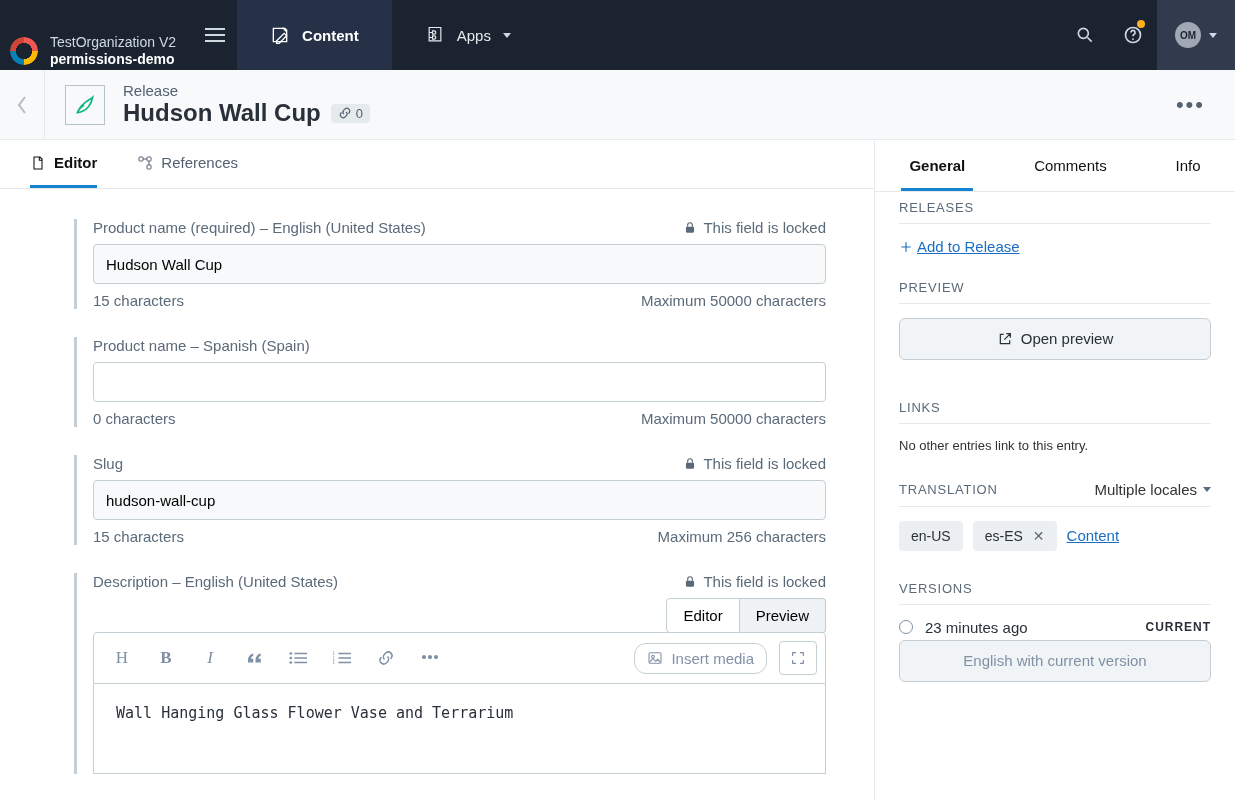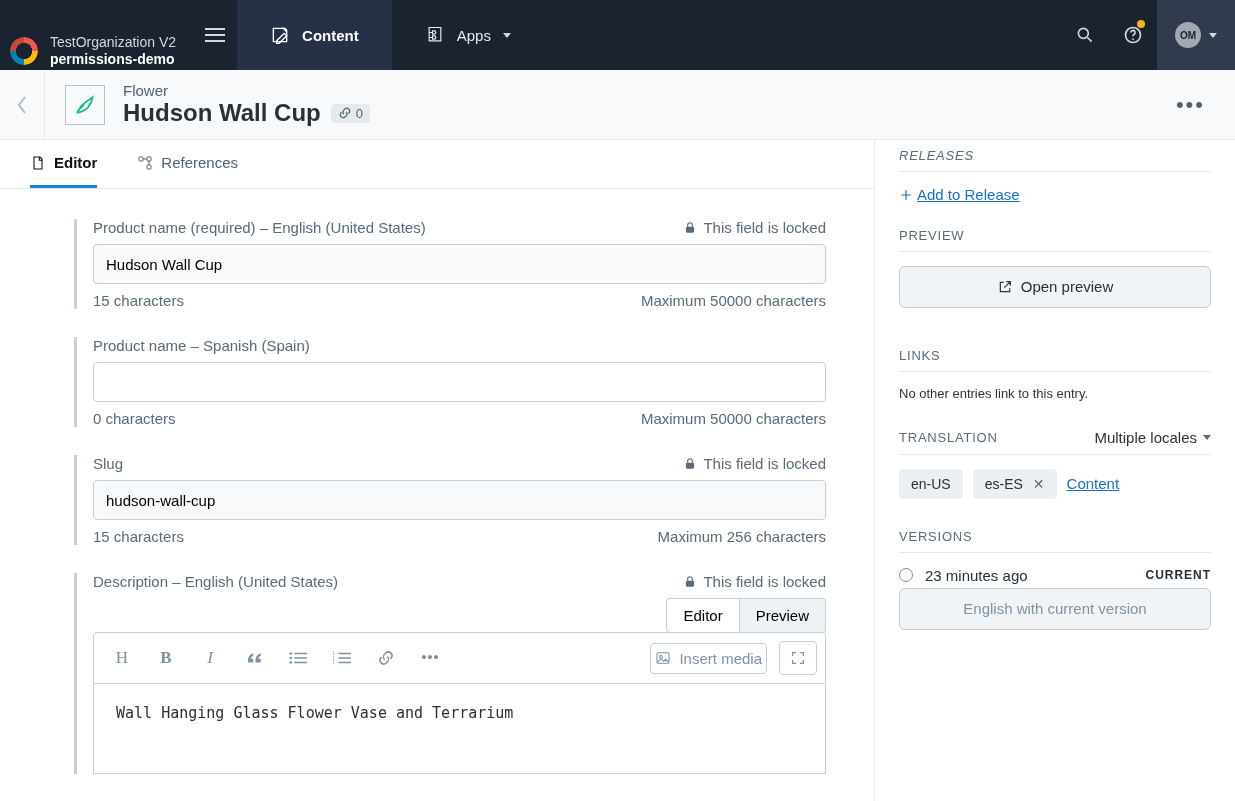--- a/index.html
+++ b/index.html
@@ -52,21 +52,21 @@
   .textinput.enabled { background:#fff; }
   .meta { display:flex; justify-content:space-between; font-size:15px; color:#5b6a79; margin-top:8px; }
 
   
   .rt-head { display:flex; justify-content:flex-end; gap:0; margin-bottom:-1px; margin-top:6px;}
   .rt-head button { border:1px solid #c3cfd5; background:#fff; padding:8px 16px; font-size:15px; cursor:pointer; }
   .rt-head button:first-child{ border-top-left-radius:4px; border-bottom-left-radius:4px;}
   .rt-head button:last-child{ border-top-right-radius:4px; border-bottom-right-radius:4px; border-left:none; background:#eef2f4;}
   .toolbar { border:1px solid #c3cfd5; border-radius:4px 4px 0 0; padding:8px; display:flex; align-items:center; gap:4px; }
   .tbtn { width:40px; height:34px; display:flex; align-items:center; justify-content:center; color:#8091a5; border-radius:4px; font-family: Georgia, serif; font-size:17px; }
-  .insertm { margin-left:auto; border:1px solid #c3cfd5; border-radius:4px; padding:6px 4px; display:flex; align-items:center; gap:8px; color:#8091a5; font-size:15px; }
+  .insertm { margin-left:auto; border:1px solid #c3cfd5; border-radius:12px; padding:6px 12px; display:flex; align-items:center; gap:8px; color:#8091a5; font-size:15px; }
   .fullbtn { border:1px solid #c3cfd5; border-radius:4px; width:38px; height:34px; display:flex; align-items:center; justify-content:center; color:#8091a5; margin-left:8px; }
   .rt-body { border:1px solid #c3cfd5; border-top:none; padding:20px 22px; font-family: ui-monospace, Menlo, Consolas, monospace; font-size:15px; color:#2A3039; min-height:90px; }
 
   
   .rtabs { display:flex; border-bottom:1px solid #e5ebed; height:52px; align-items:flex-end; justify-content:space-around; }
   .rtab { font-size:15px; padding:0 8px 14px; border-bottom:3px solid transparent; color:#111; cursor:pointer; }
   .rtab.active { font-weight:700; border-bottom-color:#1683d0; }
 
   .rscroll { overflow:auto; padding:0 24px 30px; }
   .sectlabel { text-transform:uppercase; letter-spacing:0.06em; font-size:13px; color:#5b6a79; margin:22px 0 8px; }
@@ -143,21 +143,21 @@
     <svg width="12" height="20" viewBox="0 0 12 20">
         <path d="M9 2 3 10l6 8" fill="none" stroke="currentColor" stroke-width="2"></path>
       </svg>
   </div>
   <div class="entityicon">
     <svg width="26" height="26" viewBox="0 0 24 24">
         <path d="M5 19c4-10 12-12 14-14-1 6-5 13-14 14z M5 19c1-3 3-5 6-7" fill="none" stroke="#0eb87f" stroke-width="1.6"></path>
       </svg>
   </div>
   <div class="entitytitle">
-    <div class="type">Flower</div>
+    <div class="type">Release</div>
     <div class="name">
       <span>Hudson Wall Cup</span>
       <span class="linkchip">
         <svg width="14" height="14" viewBox="0 0 24 24">
             <path d="M10 14a5 5 0 0 1 0-7l2-2a5 5 0 0 1 7 7l-1 1M14 10a5 5 0 0 1 0 7l-2 2a5 5 0 0 1-7-7l1-1" fill="none" stroke="#536171" stroke-width="2"></path>
           </svg>
         <span>0</span>
       </span>
     </div>
   </div>
@@ -293,22 +293,27 @@
                 <path d="M4 9V4h5M20 9V4h-5M4 15v5h5M20 15v5h-5" fill="none" stroke="currentColor" stroke-width="1.8"></path>
               </svg>
           </div>
         </div>
         <div class="rt-body">Wall Hanging Glass Flower Vase and Terrarium</div>
       </div>
     </div>
   </div>
 
   <div class="rightcol">
+    <div class="rtabs">
+      <div class="rtab active">General</div>
+      <div class="rtab">Comments</div>
+      <div class="rtab">Info</div>
+    </div>
     <div class="rscroll">
-      <div class="sectlabel" style="margin-top:8px;font-style:italic;">RELEASES</div>
+      <div class="sectlabel" style="margin-top:8px;">RELEASES</div>
       <hr class="hr">
       <span class="linkbtn">
         <svg width="14" height="14" viewBox="0 0 24 24">
             <path d="M12 4v16M4 12h16" stroke="#1a6fc4" stroke-width="2"></path>
           </svg>
         <span>Add to Release</span>
       </span>
 
       <div class="sectlabel">PREVIEW</div>
       <hr class="hr">

